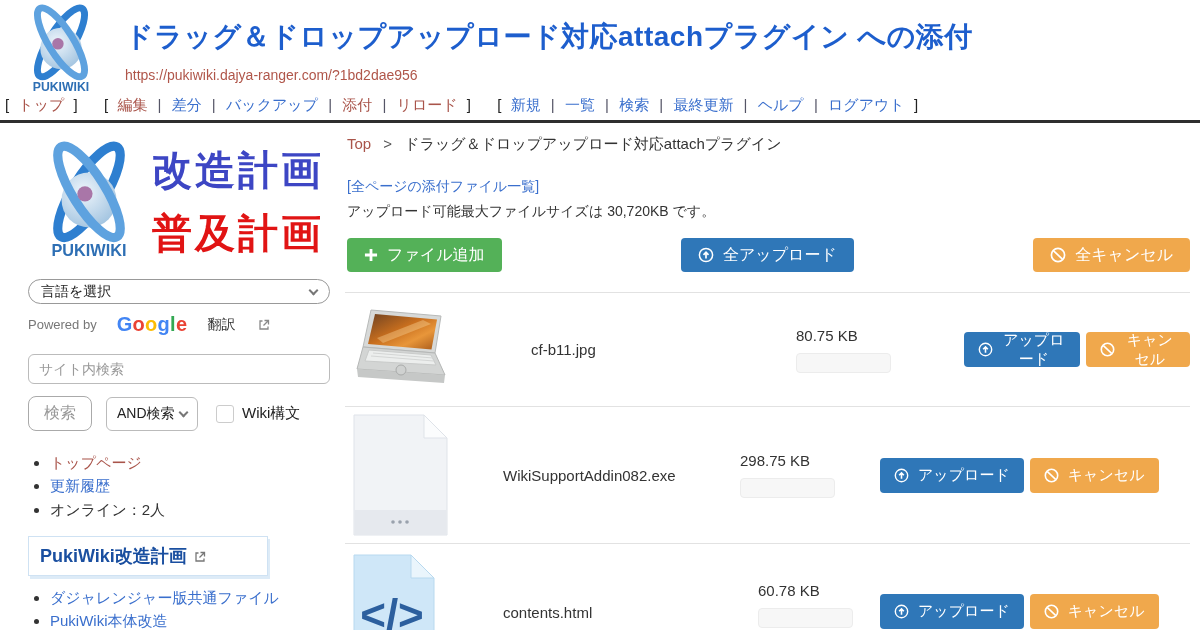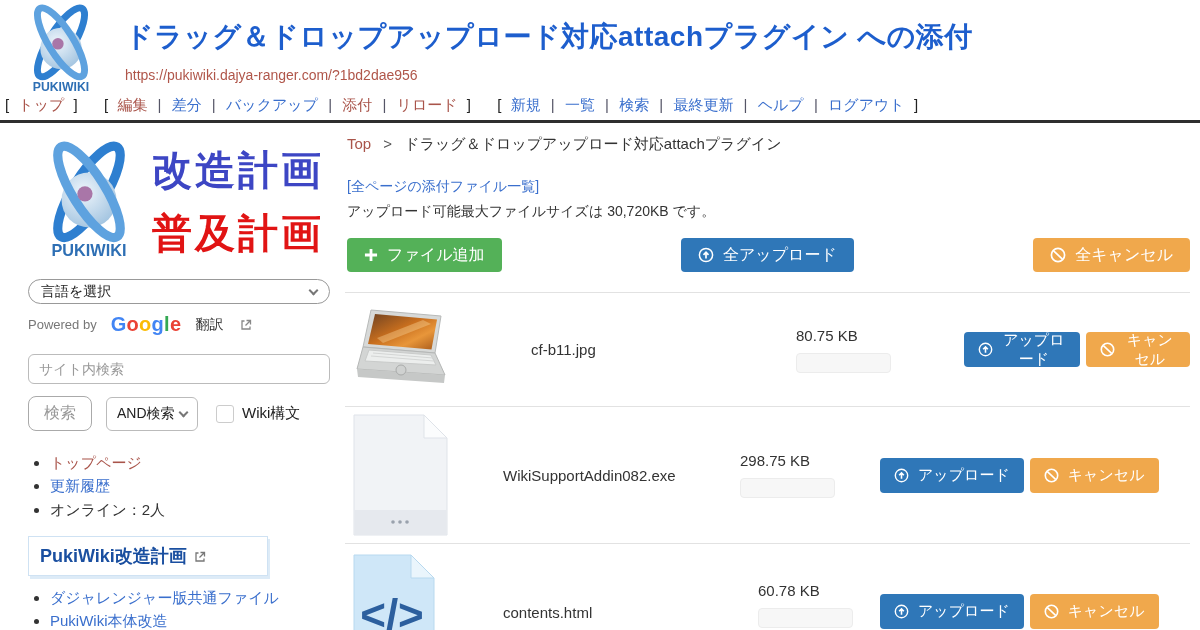--- a/index.html
+++ b/index.html
@@ -32,21 +32,21 @@
   .side-logo { display:flex; align-items:center; margin-top:6px; height:122px; }
   .side-logo svg.atom { width:122px; height:122px; flex:0 0 122px; }
   .logo-kanji { display:flex; flex-direction:column; gap:8px; margin-left:2px; }
   .kaizo { font-size:40px; font-weight:900; color:#3d46c4; letter-spacing:3px; }
   .fukyu { font-size:40px; font-weight:900; color:#e11414; letter-spacing:3px; }
 
   .lang-select { margin-top:16px; width:302px; height:25px; border:1px solid #999; border-radius:13px;
     display:flex; align-items:center; justify-content:space-between; padding:0 12px; font-size:14px; color:#222; background:#fff; cursor:pointer; }
   .chev { width:7px; height:7px; border-right:2px solid #777; border-bottom:2px solid #777; transform:rotate(45deg); margin-top:-3px; }
 
-  .powered { margin-top:9px; display:flex; align-items:center; gap:14px; font-size:13px; color:#777; }
+  .powered { margin-top:9px; display:flex; align-items:center; gap:20px; font-size:13px; color:#777; }
   .google-word { font-size:20px; font-weight:600; letter-spacing:.3px; }
   .gl0{color:#4285F4}.gl1{color:#EA4335}.gl2{color:#FBBC05}.gl3{color:#4285F4}.gl4{color:#34A853}.gl5{color:#EA4335}
   .translate { font-size:14px; color:#333; }
 
   .search-input { margin-top:18px; width:302px; height:30px; border:1px solid #bbb; border-radius:6px;
     padding:0 10px; font-size:14px; color:#8b5cf6; outline:none; font-family:inherit; }
   .search-input::placeholder { color:#999; }
 
   .search-row { margin-top:12px; display:flex; align-items:center; }
   .search-btn { width:64px; height:35px; background:#fff; border:1px solid #aaa; border-radius:8px;

